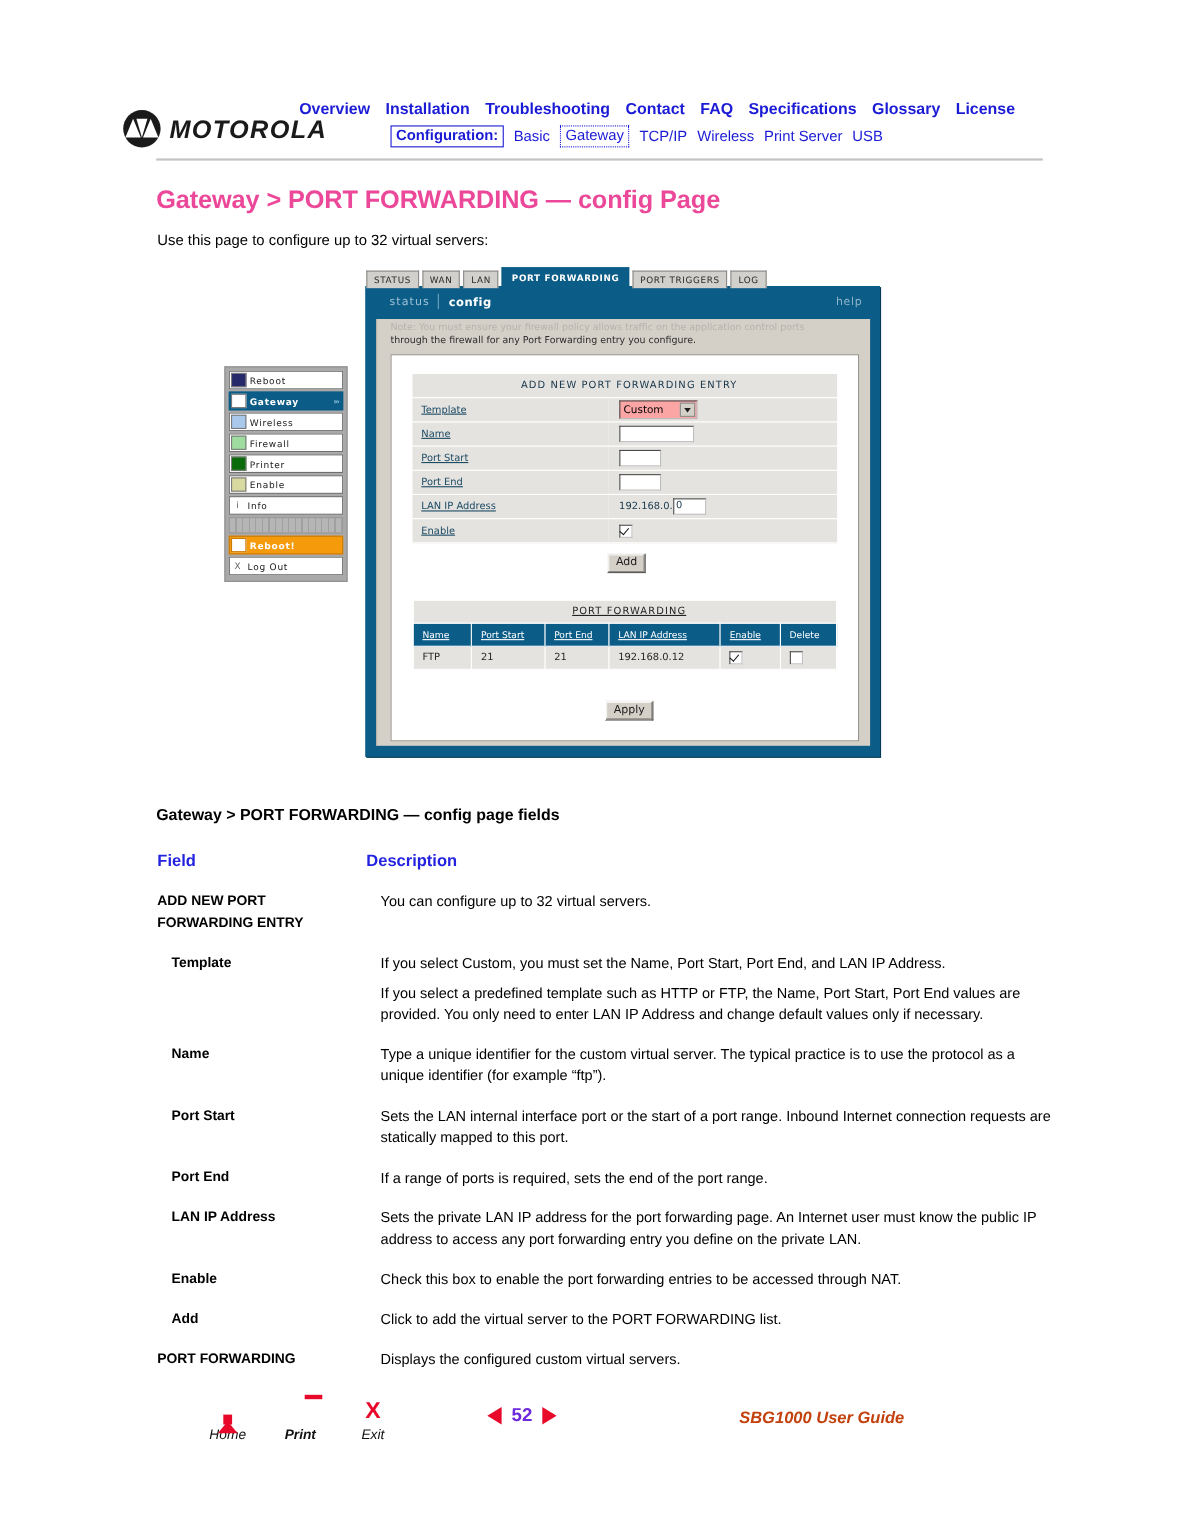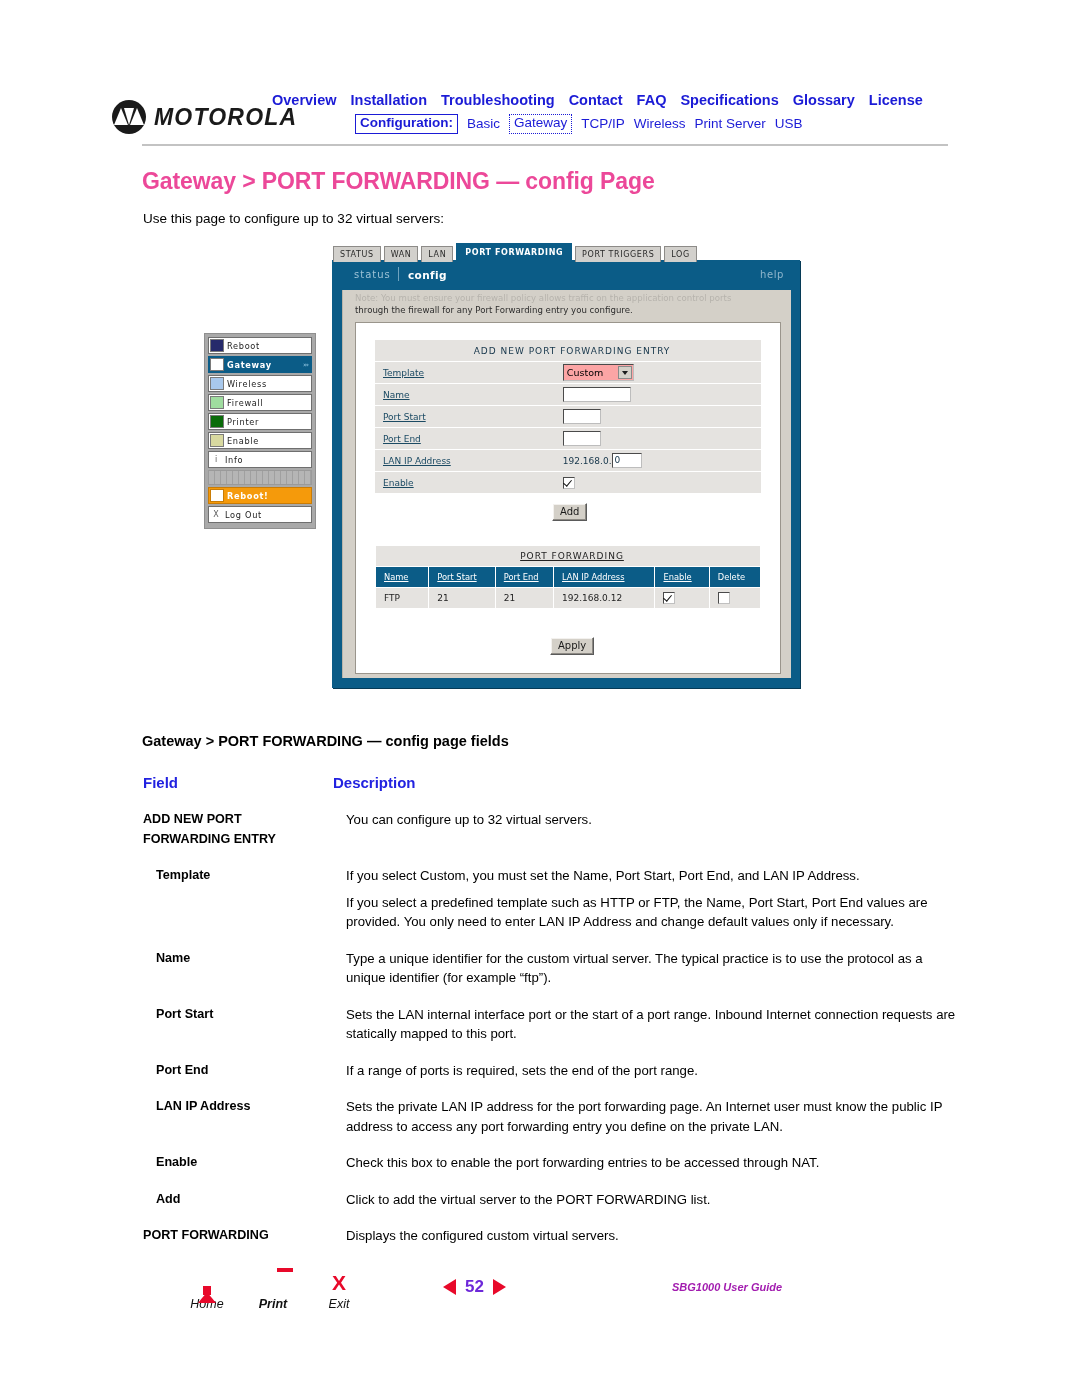--- a/index.html
+++ b/index.html
@@ -521,21 +521,21 @@
     width: 0; height: 0;
     border-top: 8px solid transparent;
     border-bottom: 8px solid transparent;
     border-left: 13px solid #e8092a;
     cursor: pointer;
   }
   .pgnum { font-size: 17px; font-weight: bold; color: #6d28d9; }
   .guide {
     position: absolute;
     left: 672px; top: 1281px;
-    font-size: 11px; font-style: italic; font-weight: bold; color: #a21caf;
+    font-size: 15px; font-style: italic; font-weight: bold; color: #c2410c;
   }
 </style>
 </head>
 <body>
 
 <div class="header">
   <div class="logo-wrap">
     <div class="logo-mark">
       <div class="logo-center"></div>
     </div>

